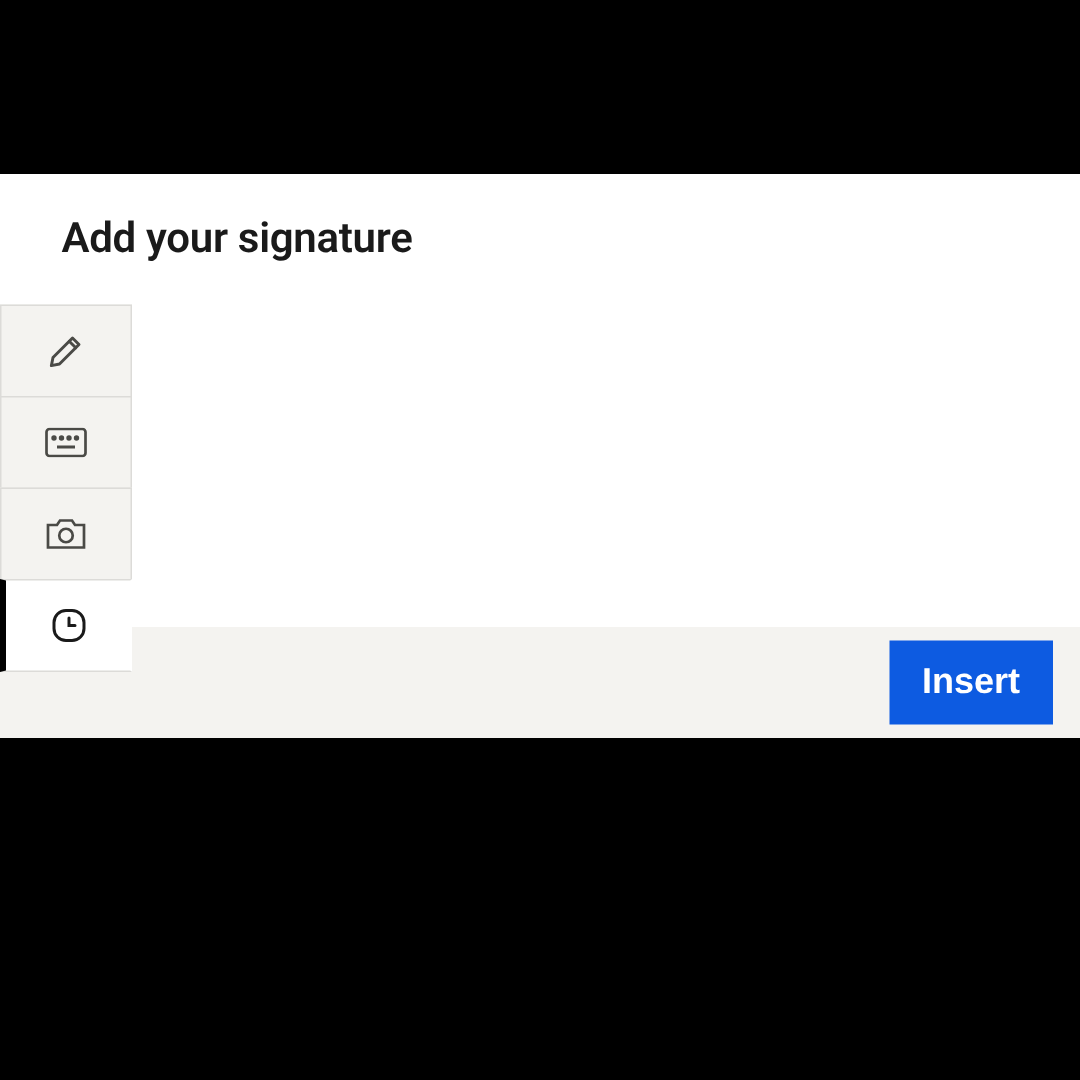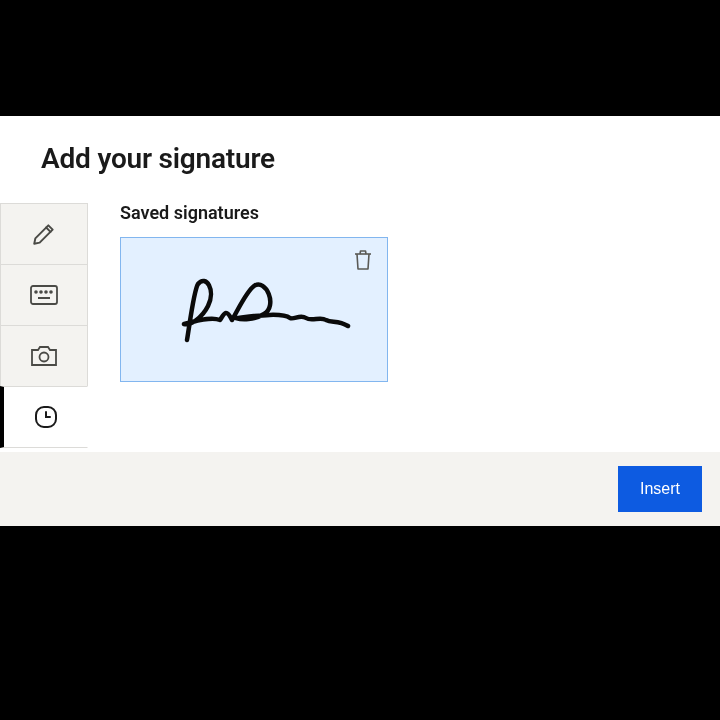--- a/index.html
+++ b/index.html
@@ -1,29 +1,29 @@
 <!DOCTYPE html>
 <html><head>
 <meta charset="utf-8">
 <style>
   * { box-sizing: border-box; margin: 0; padding: 0; }
   html, body { width: 720px; height: 720px; font-family: -apple-system, BlinkMacSystemFont, "Segoe UI", Roboto, Helvetica, Arial, sans-serif; }
   body { background: #000; display: flex; flex-direction: column; }
   .top-black { height: 116px; background: #000; }
-  .dialog { background: #fff; flex: 0 0 auto; height: 336px; position: relative; }
+  .dialog { background: #fff; flex: 0 0 auto; height: 302px; position: relative; }
   .title { position: absolute; left: 41px; top: 26px; font-size: 28px; font-weight: 600; color: #1a1a1a; letter-spacing: -0.2px; }
   .sidebar { position: absolute; left: 0; top: 88px; width: 88px; }
   .tab { width: 88px; height: 62px; background: #f4f3f0; border: 1px solid #dcdbd8; display: flex; align-items: center; justify-content: center; margin-top: -1px; }
   .tab.active { background: #fff; border-left: 4px solid #000; border-right: 1px solid #fff; }
   .content { position: absolute; left: 120px; top: 86px; right: 20px; }
   .section-label { font-size: 18px; font-weight: 600; color: #1a1a1a; margin-bottom: 14px; }
   .sig-card { width: 268px; height: 145px; background: #e3f0ff; border: 1px solid #82b6ef; position: relative; display:flex; align-items:center; justify-content:center; }
   .trash { position: absolute; right: 12px; top: 10px; width: 24px; height: 24px; display:flex; align-items:center; justify-content:center; cursor:pointer; }
   .footer { height: 74px; background: #f4f3f0; display: flex; align-items: center; justify-content: flex-end; padding-right: 18px; gap: 14px; }
-  .btn { background: #0d5be1; color: #fff; font-size: 16px; font-weight: 400; padding: 14px 22px; border: none; cursor: pointer; }
+  .btn { background: #0d5be1; color: #fff; font-size: 24px; font-weight: 700; padding: 14px 22px; border: none; cursor: pointer; }
   svg { display:block; }
 </style>
 </head>
 <body>
 
 <div class="top-black"></div>
 
 <div class="dialog">
 
   <h1 class="title">Add your signature</h1>
@@ -60,52 +60,20 @@
     <div class="tab active">
       <span>
         <svg width="24" height="24" viewBox="0 0 24 24" fill="none" stroke="#1a1a1a" stroke-width="2">
           <rect x="2" y="2" width="20" height="20" rx="8"></rect>
           <path d="M12 7 L12 12 L16 12" stroke-linecap="round"></path>
         </svg>
       </span>
     </div>
   </div>
 
-  <div class="content">
-    <div class="section-label">Saved signatures</div>
-
-    <div class="sig-card">
-      <span class="trash">
-        <span>
-          <svg width="20" height="22" viewBox="0 0 20 22" fill="none" stroke="#5a5a56" stroke-width="1.6" stroke-linejoin="round">
-            <path d="M2 5 L18 5"></path>
-            <path d="M7 5 L7.5 2 L12.5 2 L13 5"></path>
-            <path d="M4 5 L5 20 L15 20 L16 5"></path>
-          </svg>
-        </span>
-      </span>
-      <span>
-        <svg width="200" height="80" viewBox="0 0 200 80" fill="none" stroke="#0a0a0a" stroke-width="4.5" stroke-linecap="round" stroke-linejoin="round">
-          <path d="M 33 70
-                   C 36 52, 40 20, 44 14
-                   C 52 4, 62 20, 54 36
-                   C 48 48, 36 56, 30 54
-                   C 40 52, 56 46, 66 50
-                   C 70 44, 72 38, 78 50
-                   C 84 40, 92 22, 100 16
-                   C 112 8, 124 36, 110 44
-                   C 100 50, 88 50, 82 48
-                   C 100 46, 128 42, 136 48
-                   C 140 50, 146 44, 152 48
-                   C 158 52, 166 46, 172 50
-                   C 178 53, 184 50, 194 56"></path>
-        </svg>
-      </span>
-    </div>
-  </div>
 
 </div>
 
 <div class="footer">
   <button class="btn">Insert</button>
 </div>
 
 <div style="flex:1; background:#000;"></div>
 
 </body></html>

